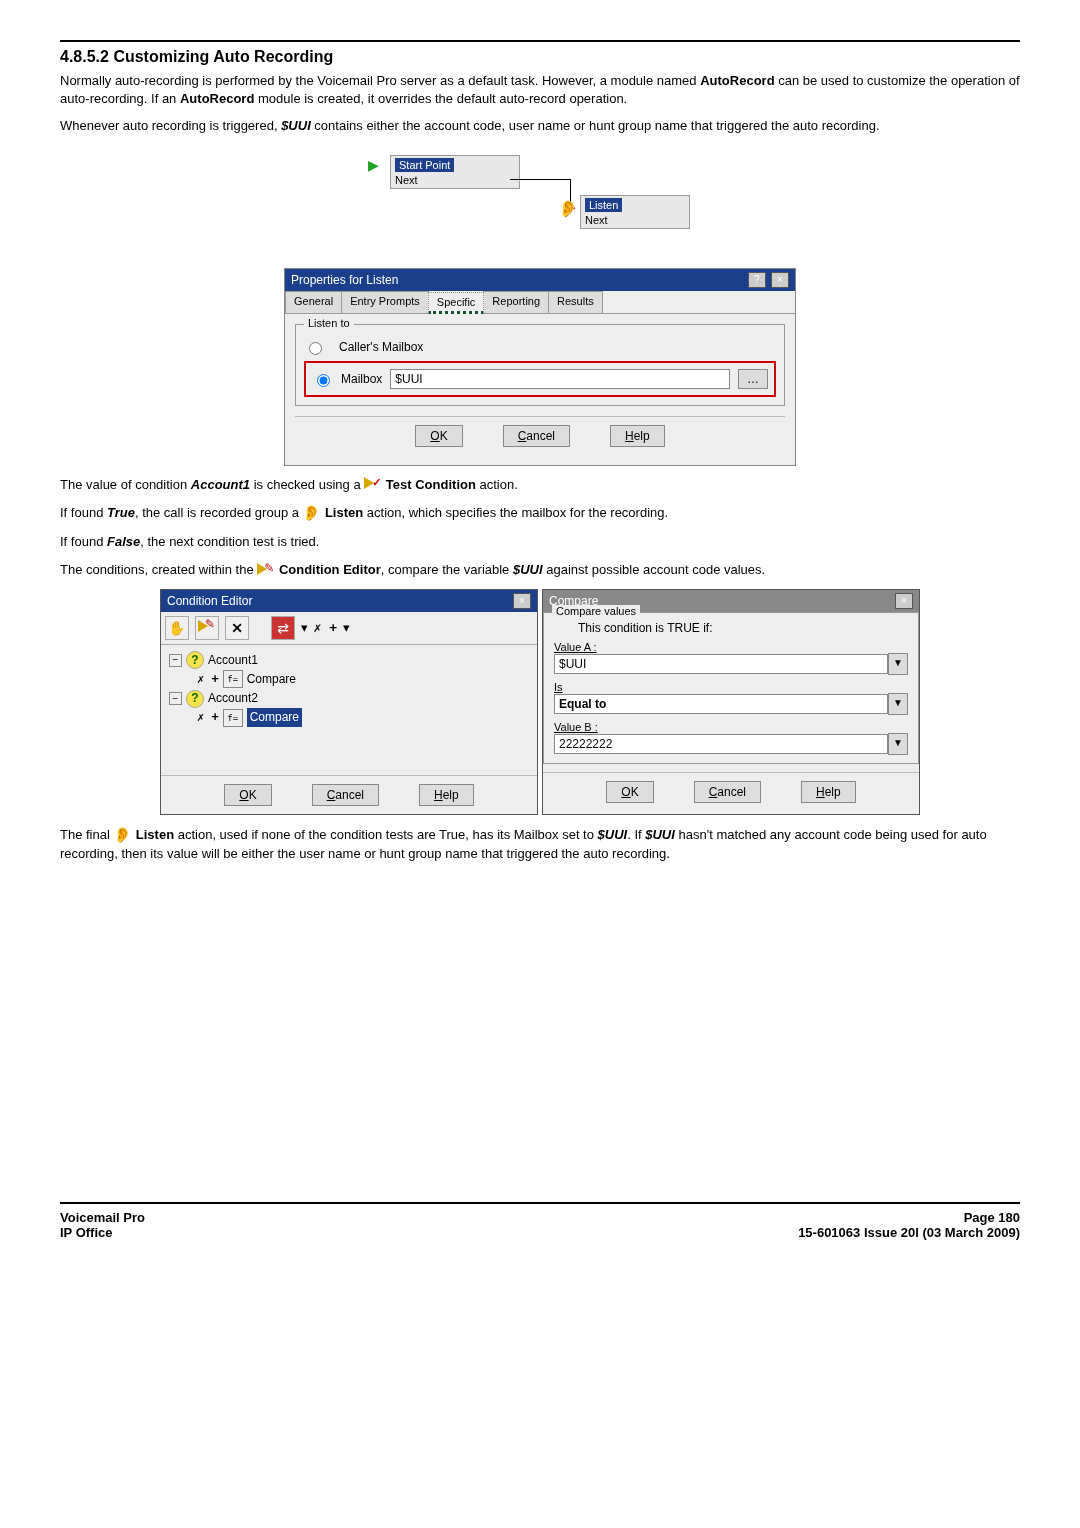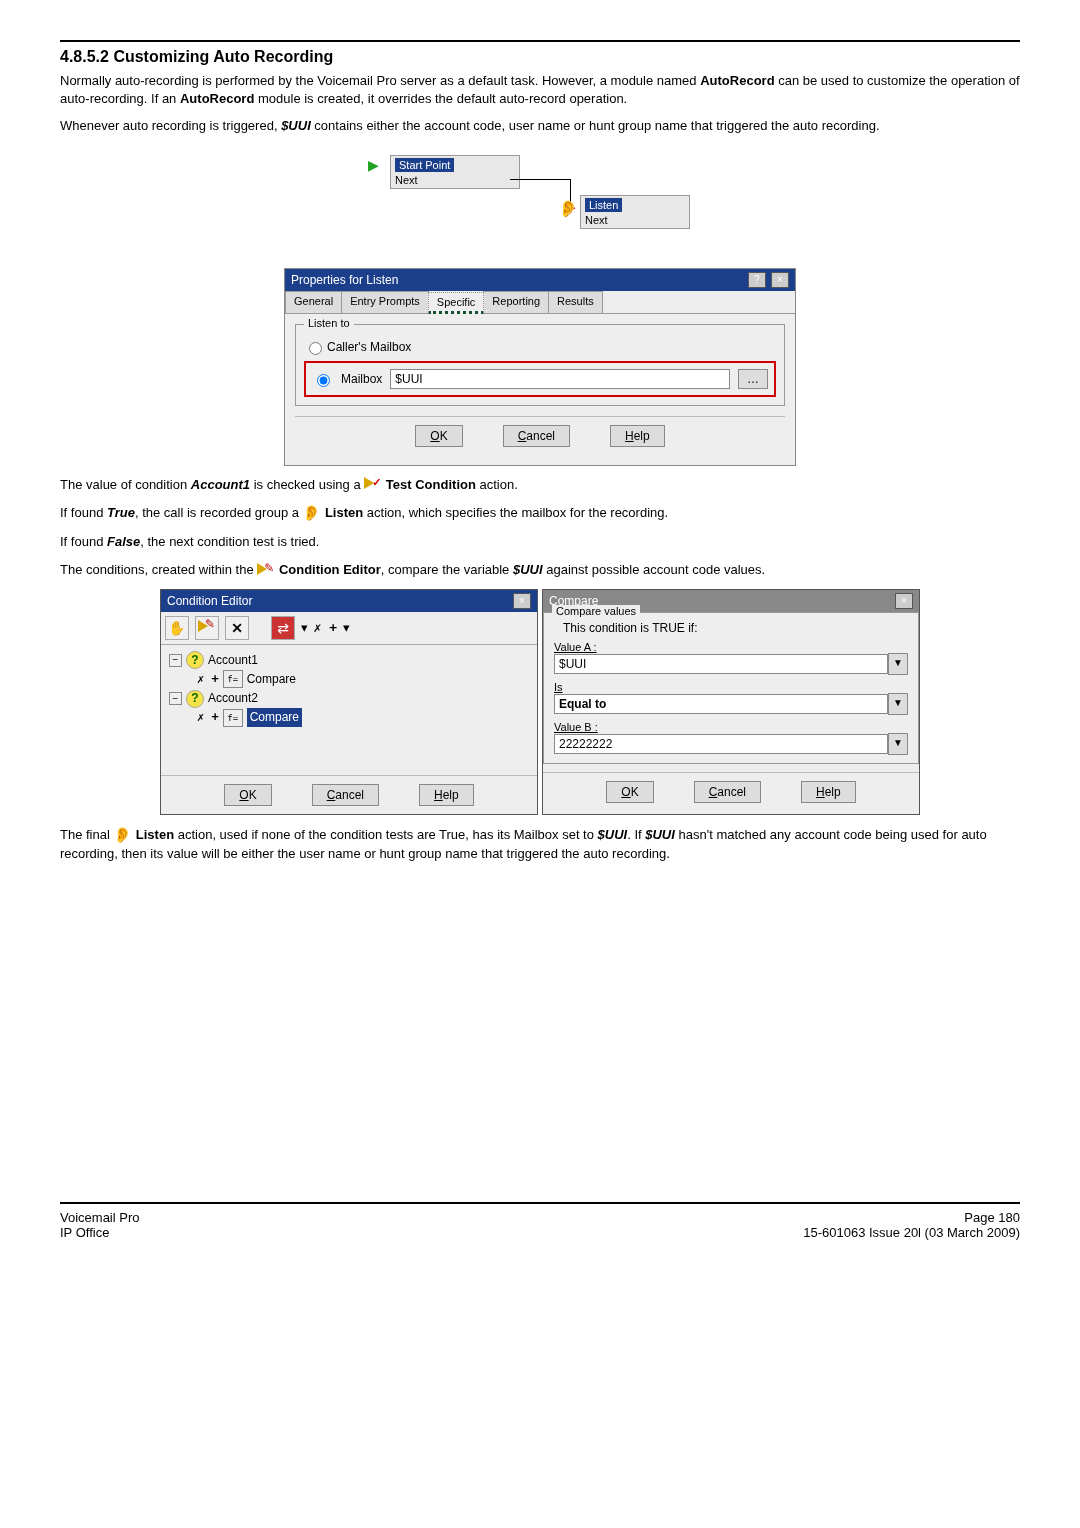--- a/index.html
+++ b/index.html
@@ -31,21 +31,21 @@
   .fc-arrow { position:absolute; left:206px; top:54px; font-size:12px; color:#c00; }
   .dialog { width:510px; margin:0 auto 10px auto; border:1px solid #888; background:#eee; font-size:12px; }
   .dialog-title { background:#1b3f8b; color:#fff; font-weight:normal; padding:3px 6px; display:flex; justify-content:space-between; align-items:center; }
   .dialog-title .win-btns span { display:inline-block; width:16px; height:14px; border:1px solid #555; background:#ccc; text-align:center; font-size:10px; line-height:14px; margin-left:2px; }
   .tabs { display:flex; gap:0; border-bottom:1px solid #999; background:#eee; font-size:11px; }
   .tab { padding:3px 8px; border:1px solid #999; border-bottom:none; background:#ddd; margin-right:-1px; cursor:pointer; }
   .tab.active { background:#eee; border-bottom:3px solid #14532d; position:relative; top:1px; border-style:dotted; }
   .dialog-body { padding:10px; }
   .fieldset { border:1px solid #999; padding:8px; margin-bottom:10px; position:relative; }
   .fieldset .legend { position:absolute; top:-8px; left:8px; background:#eee; padding:0 4px; font-size:11px; }
-  .radio-row { display:flex; align-items:center; gap:2px; margin:6px 0; }
+  .radio-row { display:flex; align-items:center; gap:14px; margin:6px 0; }
   .outline-red { border:2px solid #c00; padding:6px; display:flex; align-items:center; gap:8px; }
   .txtbox { border:1px solid #888; background:#fff; padding:2px 4px; font-size:12px; flex:1; }
   .btnrow { display:flex; justify-content:center; gap:40px; padding:8px 0; border-top:1px solid #bbb; margin-top:8px; }
   .winbtn { border:1px solid #888; background:#ddd; padding:3px 14px; font-size:12px; cursor:pointer; }
   .winbtn .ul { text-decoration:underline; }
   .icon-inline { display:inline-block; vertical-align:middle; }
   .icon-test { width:18px; height:16px; display:inline-block; vertical-align:middle; position:relative; }
   .icon-test::before { content:""; position:absolute; left:0; top:0; border:6px solid transparent; border-left:10px solid #d9a600; }
   .icon-test::after { content:"✓"; position:absolute; left:8px; top:-2px; color:#d00; font-size:11px; font-weight:bold; }
   .icon-listen { font-size:15px; color:#555; display:inline-block; vertical-align:middle; }
@@ -66,21 +66,21 @@
   .sel { background:#1b3f8b; color:#fff; padding:0 3px; }
   .compare-dlg { flex:1; border:1px solid #555; background:#eee; }
   .compare-body { padding:0; }
   .compare-fieldset { border:1px solid #999; padding:8px 10px; position:relative; font-size:12px; }
   .compare-fieldset .legend { position:absolute; top:-8px; left:8px; background:#eee; padding:0 4px; font-size:11px; }
   .cf-label { text-decoration:underline; font-size:11px; margin-top:6px; }
   .cf-input { display:flex; align-items:center; }
   .cf-input .txtbox { flex:1; }
   .cf-input .dd { width:18px; height:20px; border:1px solid #888; background:#ddd; text-align:center; font-size:10px; line-height:18px; }
   .footer { margin-top:340px; }
-  .footer-row { display:flex; justify-content:space-between; font-size:13px; font-weight:normal; }
+  .footer-row { display:flex; justify-content:space-between; font-size:13px; font-weight:bold; }
 </style>
 </head>
 <body>
 
 <hr class="hr-thick">
 
 <h2>4.8.5.2 Customizing Auto Recording</h2>
 
 <p>
   <span>Normally auto-recording is performed by the Voicemail Pro server as a default task. However, a module named </span><span class="bold">AutoRecord</span><span> can be used to customize the operation of auto-recording. If an </span><span class="bold">AutoRecord</span><span> module is created, it overrides the default auto-record operation.</span>
@@ -210,21 +210,21 @@
   </div>
 
   <div class="compare-dlg">
     <div class="dialog-title" style="background:#888">
       <span>Compare</span>
       <span class="win-btns"><span>×</span></span>
     </div>
     <div class="compare-body">
       <div class="compare-fieldset">
         <span class="legend">Compare values</span>
-        <div style="margin-left:9px">This condition is TRUE if:</div>
+        <div style="margin-left:24px">This condition is TRUE if:</div>
         <div class="cf-label">Value A :</div>
         <div class="cf-input">
           <input class="txtbox" value="$UUI" style="">
           <span class="dd">▼</span>
         </div>
         <div class="cf-label">Is</div>
         <div class="cf-input">
           <input class="txtbox bold" style="font-weight: bold;" value="Equal to">
           <span class="dd">▼</span>
         </div>

